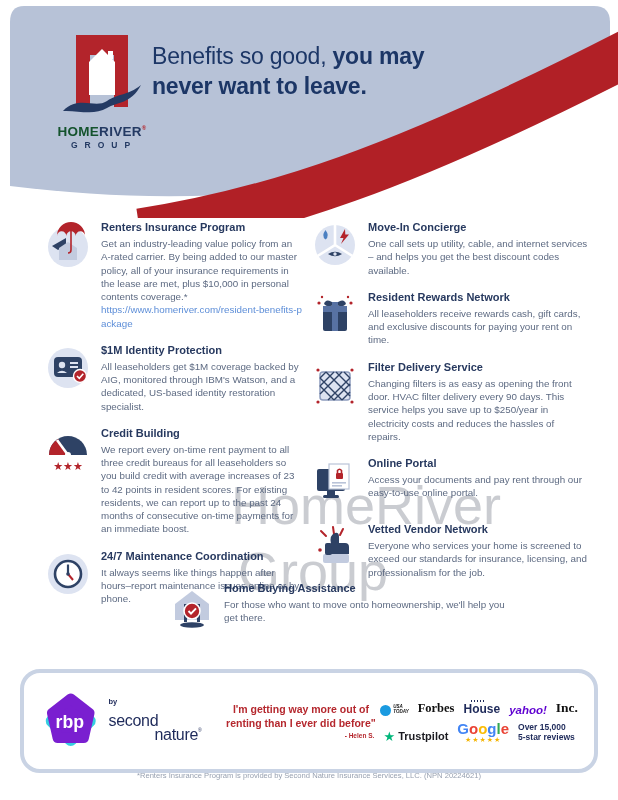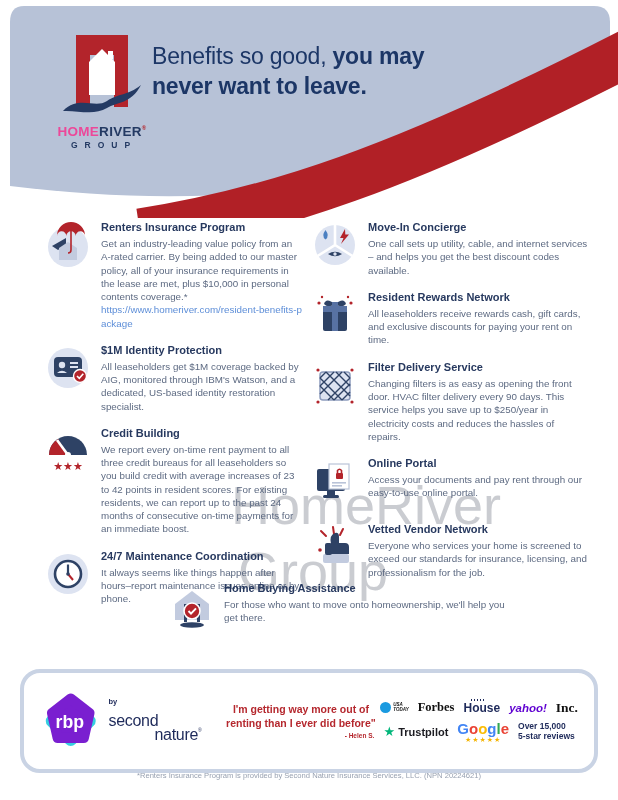--- a/index.html
+++ b/index.html
@@ -6,21 +6,21 @@
   body{
     width:618px;height:800px;position:relative;background:#ffffff;
     font-family:"Liberation Sans", sans-serif;overflow:hidden;
   }
   .page{position:absolute;inset:0;}
 
   
   .header-svg{position:absolute;left:0;top:0;}
   .logo-block{position:absolute;left:52px;top:33px;width:100px;text-align:center;}
   .logo-word{font-weight:800;font-size:13.5px;letter-spacing:.3px;margin-top:-4px;line-height:1;}
-  .logo-home{color:#ec4899;}
+  .logo-home{color:#14532d;}
   .logo-river{color:#243a63;}
   .logo-reg{color:#b3242b;font-size:6px;vertical-align:top;}
   .logo-group{color:#243a63;font-size:8.5px;font-weight:700;letter-spacing:7px;margin-top:2px;margin-left:4px;line-height:1;}
   .headline{position:absolute;left:152px;top:42px;width:340px;
     font-size:23px;color:#1c3666;line-height:1.3;letter-spacing:-.2px;}
   .headline .bold{font-weight:800;}
 
   
   .watermark{position:absolute;color:rgba(138,143,153,.45);font-weight:400;pointer-events:none;}
   .wm1{left:231px;top:474px;font-size:54px;}
@@ -44,21 +44,21 @@
   .rbp-block{display:flex;align-items:center;gap:7px;}
   .sn-word{color:#1e2a5a;line-height:.9;}
   .sn-by{font-size:7.5px;font-weight:700;vertical-align:top;margin-right:16px;}
   .sn-stack{display:inline-block;font-size:16px;font-weight:400;letter-spacing:-.3px;}
   .sn-line2{margin-left:10px;padding-left:36px;}
   .sn-reg{font-size:5px;vertical-align:top;}
   .testimonial{width:165px;text-align:center;color:#b5282e;}
   .t-line{font-size:10.5px;font-weight:700;line-height:1.3;}
   .t-author{font-size:6.5px;font-weight:700;text-align:right;padding-right:6px;margin-top:1px;}
   .press{display:flex;flex-direction:column;gap:5px;align-items:center;}
-  .press-row{display:flex;align-items:center;gap:9px;}
+  .press-row{display:flex;align-items:flex-end;gap:9px;}
   .usat{display:flex;align-items:center;gap:2px;}
   .usat-dot{width:11px;height:11px;border-radius:50%;background:#1a9ae0;}
   .usat-txt{font-size:4.5px;font-weight:800;font-style:italic;color:#111;line-height:1.05;}
   .lg-forbes{font-family:"Liberation Serif",serif;font-weight:700;font-size:12.5px;color:#111;}
   .lg-house{font-weight:800;font-size:12px;color:#1e2a5a;position:relative;}
   .lg-house::before{content:"";position:absolute;top:-2px;left:8px;width:14px;height:2px;
     background:repeating-linear-gradient(90deg,#1e2a5a 0 1px,transparent 1px 3px);}
   .lg-yahoo{font-weight:800;font-style:italic;font-size:11.5px;color:#5f01d1;}
   .lg-inc{font-family:"Liberation Serif",serif;font-weight:700;font-size:13.5px;color:#111;}
   .lg-trust{display:flex;align-items:center;gap:3px;}

